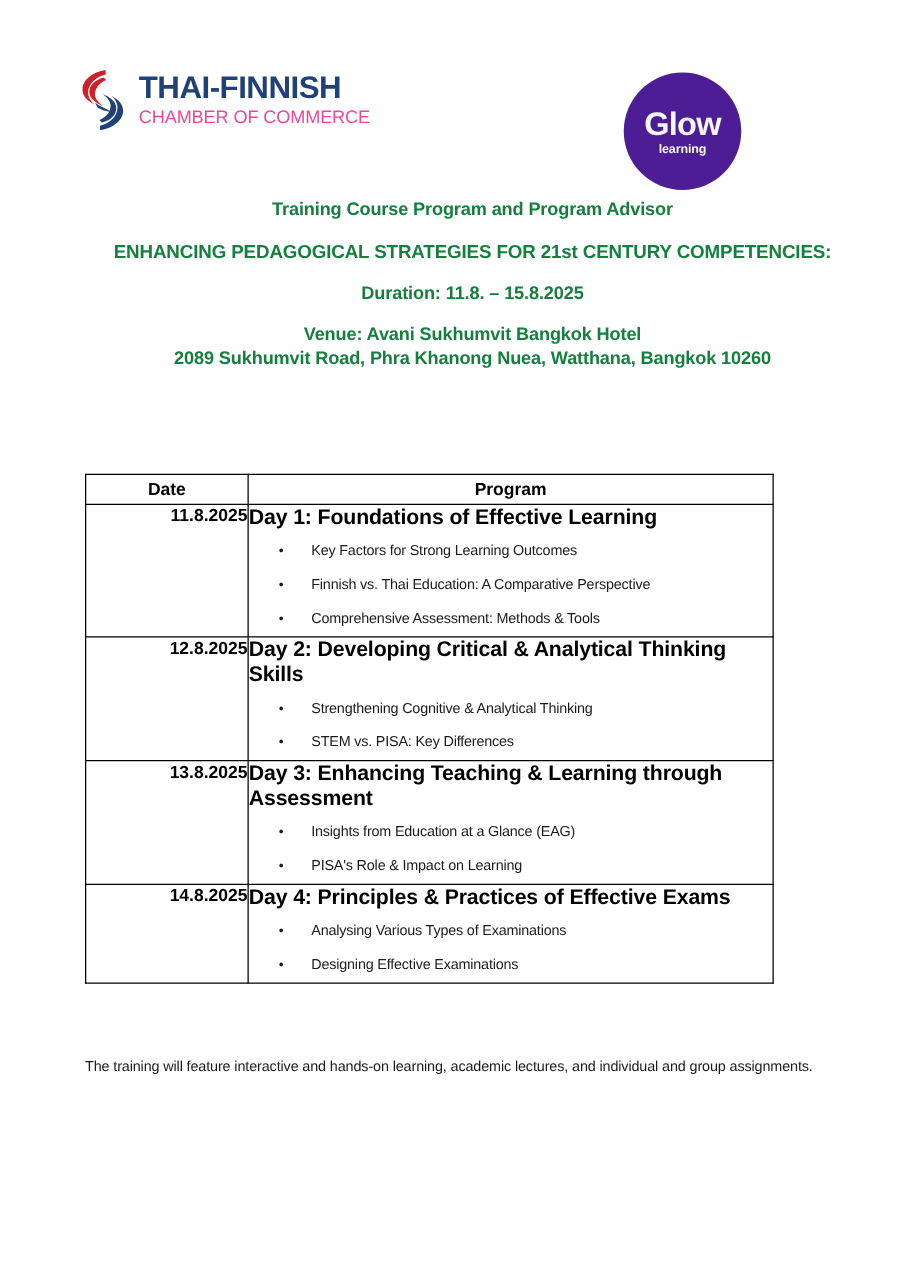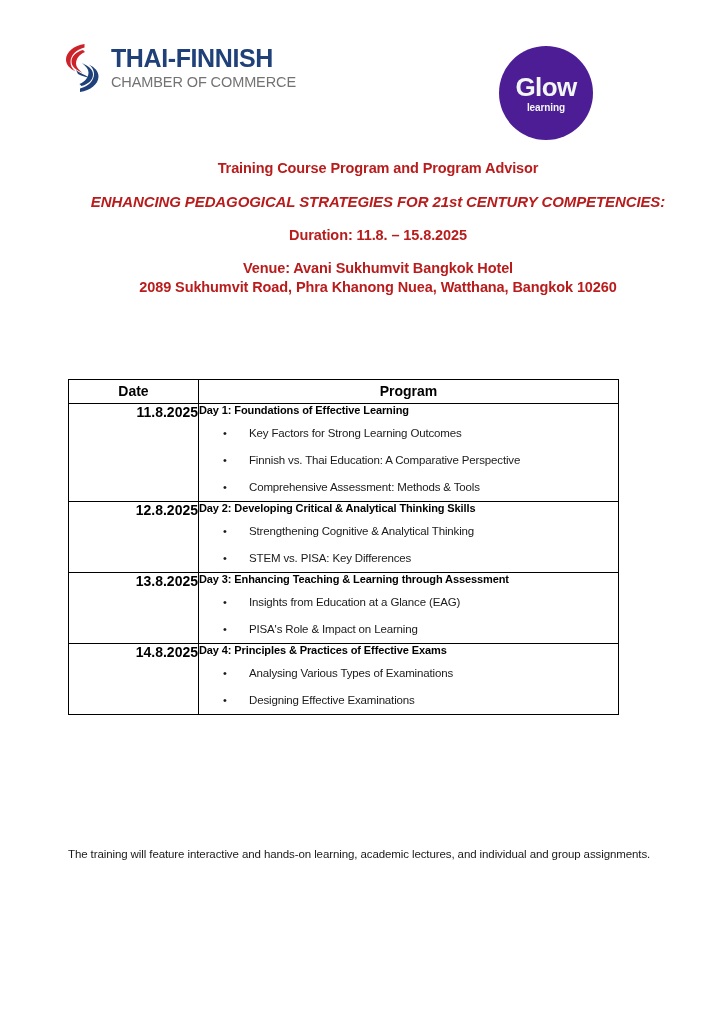--- a/index.html
+++ b/index.html
@@ -12,21 +12,21 @@
     height: 1024px;
     font-family: "Liberation Sans", sans-serif;
     color: #000000;
     position: relative;
     overflow: hidden;
   }
 
   
   .header {
     position: absolute;
-    top: 4px; left: 0;
+    top: 16px; left: 0;
     width: 680px;
     height: 150px;
   }
   .tfcc-logo {
     position: absolute;
     left: 62px;
     top: 38px;
     display: flex;
     align-items: center;
   }
@@ -48,21 +48,21 @@
     font-weight: bold;
     letter-spacing: -0.4px;
     color: #1F4078;
     white-space: nowrap;
   }
   .tfcc-sub {
     font-family: "Liberation Sans", sans-serif;
     font-size: 14.5px;
     font-weight: normal;
     letter-spacing: -0.1px;
-    color: #737373;
+    color: #ec4899;
     white-space: nowrap;
     margin-top: 4px;
   }
 
   .glow-logo {
     position: absolute;
     left: 499px;
     top: 42px;
     width: 94px;
     height: 94px;
@@ -96,28 +96,27 @@
     position: absolute;
     top: 160px;
     left: 0;
     width: 724px;
     text-align: center;
   }
   .title-line {
     font-family: "Liberation Sans", sans-serif;
     font-weight: bold;
     font-size: 14.5px;
-    color: #b91c1c;
+    color: #15803d;
     margin: 0 0 17px 0;
     letter-spacing: -0.1px;
     padding-left: 32px;
   }
   .title-line.big {
     font-size: 15px;
-    font-style: italic;
   }
   .title-line.venue1 { margin-bottom: 3px; }
   .title-line.addr   { margin-bottom: 0; }
 
   
   table.program {
     position: absolute;
     top: 379px;
     left: 68px;
     width: 550px;
@@ -146,21 +145,21 @@
     font-weight: bold;
     font-size: 14px;
     padding-top: 6px;
   }
   td.prog-cell {
     padding: 6px 6px 8px 8px;
   }
   .day-title {
     font-family: "Liberation Sans", sans-serif;
     font-weight: bold;
-    font-size: 11px;
+    font-size: 17px;
     letter-spacing: -0.1px;
     margin-bottom: 4px;
   }
   ul.topics {
     list-style: none;
     margin: 0;
     padding: 0;
   }
   ul.topics li {
     position: relative;

